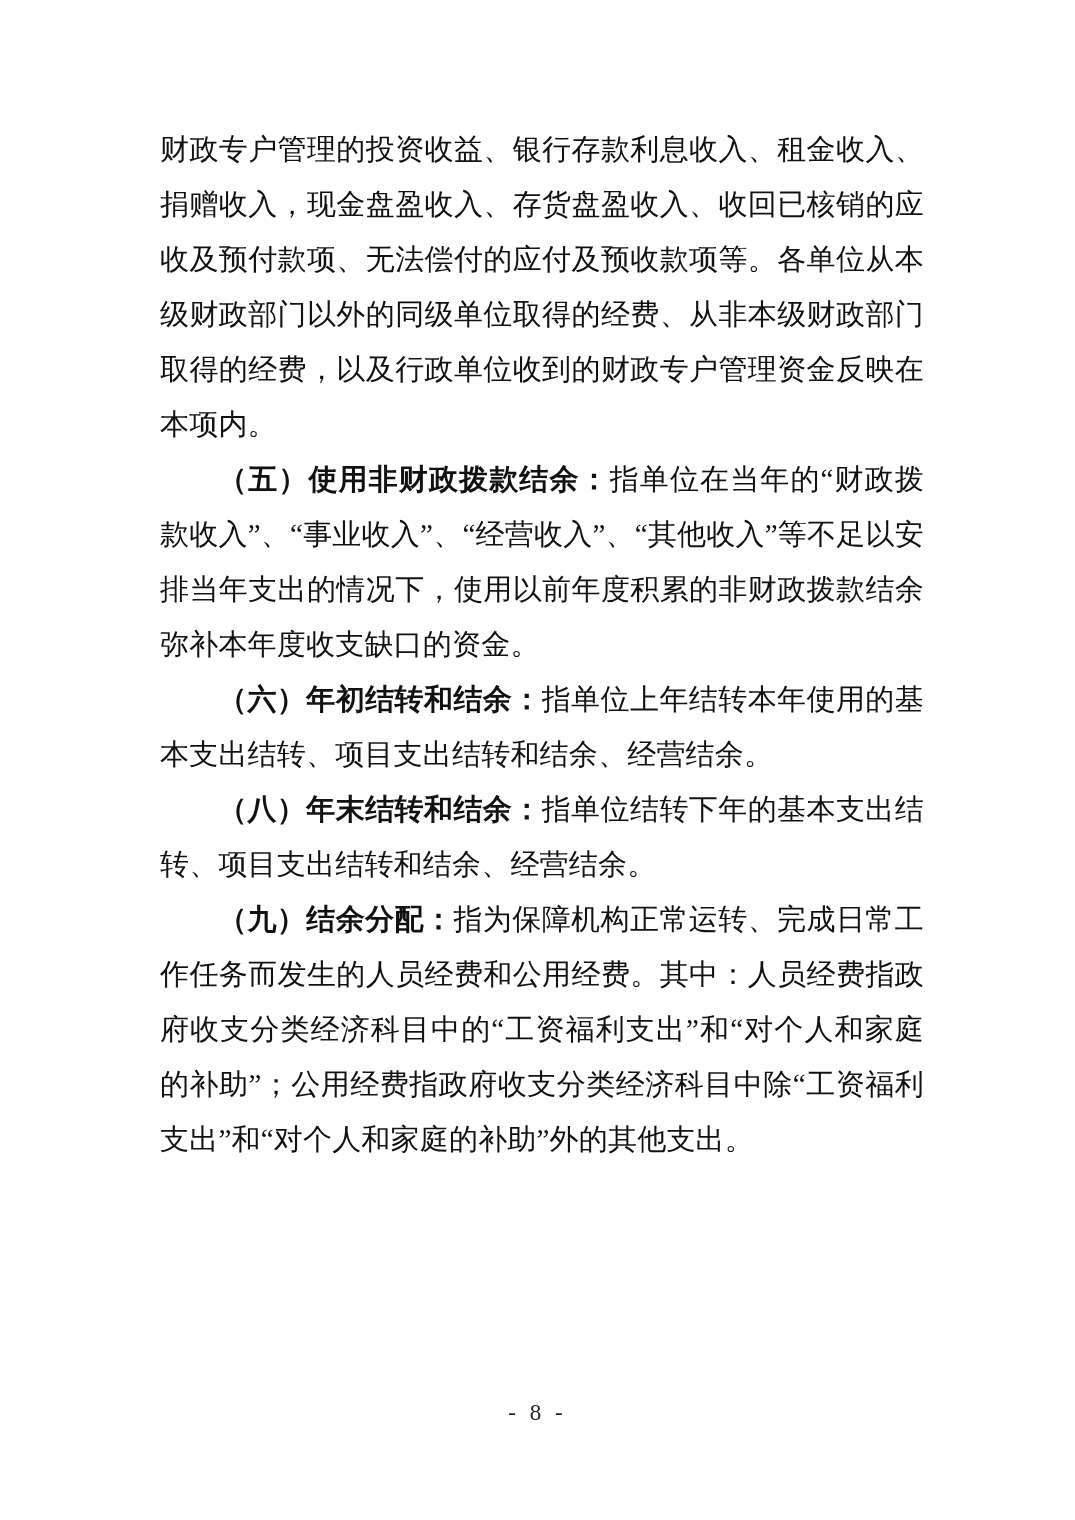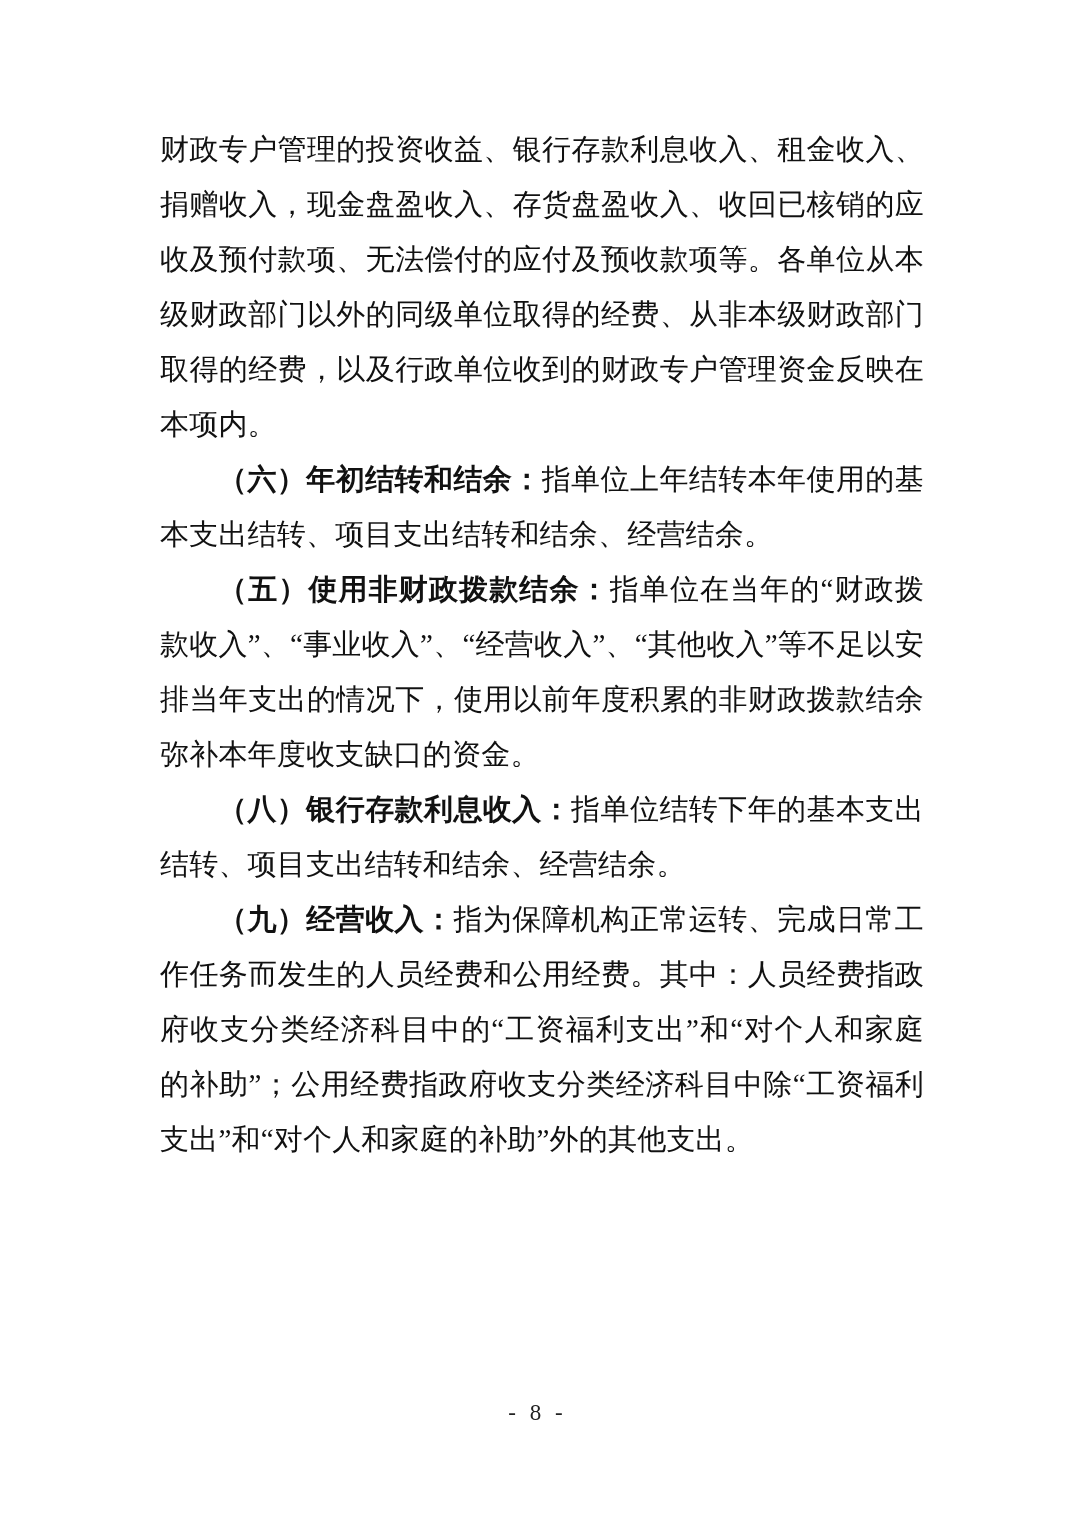--- a/index.html
+++ b/index.html
@@ -52,25 +52,25 @@
   }
 </style>
 </head>
 <body>
 
 <div class="page">
   <div class="text-block">
 
     <p class="para continuation"><span class="lead"></span><span>财政专户管理的投资收益、银行存款利息收入、租金收入、捐赠收入，现金盘盈收入、存货盘盈收入、收回已核销的应收及预付款项、无法偿付的应付及预收款项等。各单位从本级财政部门以外的同级单位取得的经费、从非本级财政部门取得的经费，以及行政单位收到的财政专户管理资金反映在本项内。</span></p>
 
+    <p class="para"><span class="lead">（五）使用非财政拨款结余：</span><span>指单位在当年的“财政拨款收入”、“事业收入”、“经营收入”、“其他收入”等不足以安排当年支出的情况下，使用以前年度积累的非财政拨款结余弥补本年度收支缺口的资金。</span></p>
+
     <p class="para"><span class="lead">（六）年初结转和结余：</span><span>指单位上年结转本年使用的基本支出结转、项目支出结转和结余、经营结余。</span></p>
 
-    <p class="para"><span class="lead">（五）使用非财政拨款结余：</span><span>指单位在当年的“财政拨款收入”、“事业收入”、“经营收入”、“其他收入”等不足以安排当年支出的情况下，使用以前年度积累的非财政拨款结余弥补本年度收支缺口的资金。</span></p>
 
+    <p class="para"><span class="lead">（八）年末结转和结余：</span><span>指单位结转下年的基本支出结转、项目支出结转和结余、经营结余。</span></p>
 
-    <p class="para"><span class="lead">（八）银行存款利息收入：</span><span>指单位结转下年的基本支出结转、项目支出结转和结余、经营结余。</span></p>
-
-    <p class="para"><span class="lead">（九）经营收入：</span><span>指为保障机构正常运转、完成日常工作任务而发生的人员经费和公用经费。其中：人员经费指政府收支分类经济科目中的“工资福利支出”和“对个人和家庭的补助”；公用经费指政府收支分类经济科目中除“工资福利支出”和“对个人和家庭的补助”外的其他支出。</span></p>
+    <p class="para"><span class="lead">（九）结余分配：</span><span>指为保障机构正常运转、完成日常工作任务而发生的人员经费和公用经费。其中：人员经费指政府收支分类经济科目中的“工资福利支出”和“对个人和家庭的补助”；公用经费指政府收支分类经济科目中除“工资福利支出”和“对个人和家庭的补助”外的其他支出。</span></p>
 
   </div>
 
   <div class="footer">- 8 -</div>
 </div>
 
 </body></html>

